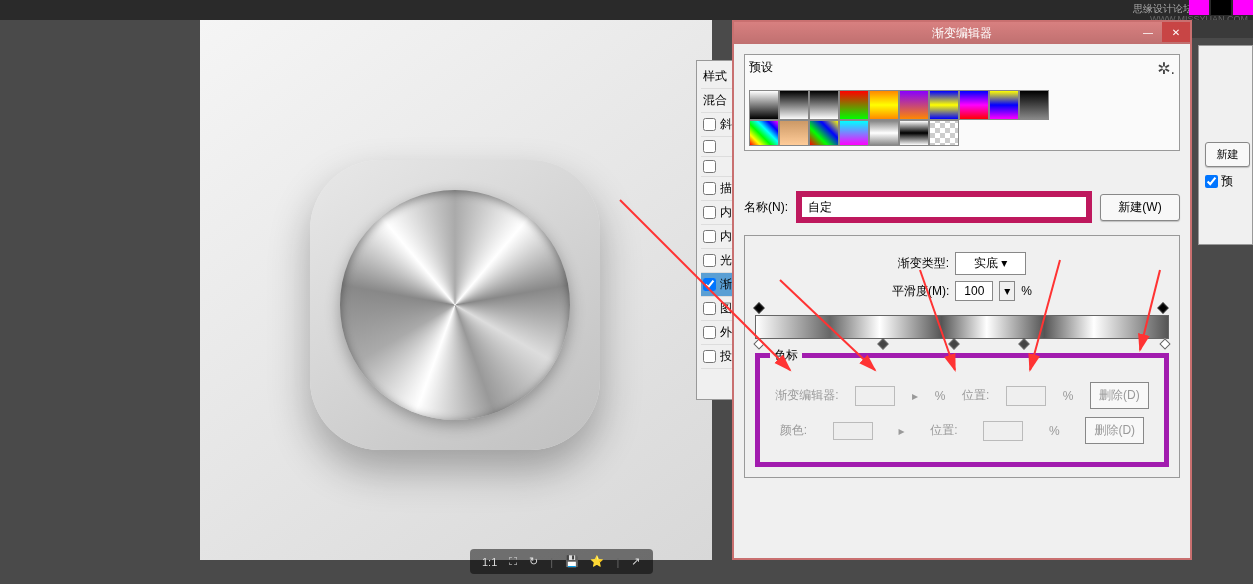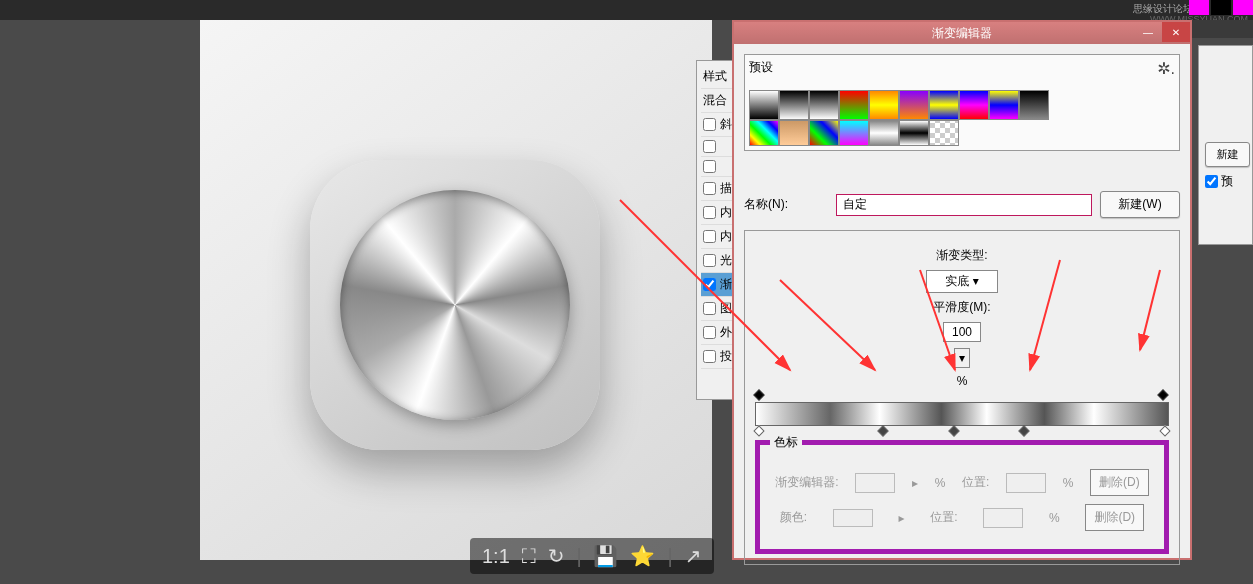--- a/index.html
+++ b/index.html
@@ -35,24 +35,24 @@
     .preset-grid { display: flex; flex-wrap: wrap; gap: 0; }
     .preset-sw { width: 30px; height: 30px; border: 1px solid #888; }
     .preset-row2 .preset-sw { height: 26px; }
     .gear { font-size: 16px; color: #444; }
     
     .btn-col { display: flex; flex-direction: column; gap: 8px; width: 90px; }
     .ps-btn { border: 1px solid #888; background: #f8f8f8; padding: 4px 8px; text-align: center; cursor: pointer; }
     .ps-btn.rounded { border-radius: 3px; box-shadow: 0 1px 1px rgba(0,0,0,0.2); }
     
     .name-row { margin-top: 40px; display: flex; align-items: center; gap: 8px; }
-    .name-input { flex: 1; border: 1px solid #be185d; padding: 3px 6px; background: #fff; margin-left: 40px; }
+    .name-input { flex: 1; border: 6px solid #be185d; padding: 3px 6px; background: #fff; }
     
     .grad-edit-box { margin-top: 12px; border: 1px solid #999; padding: 10px; }
-    .row { display: flex; align-items: center; gap: 6px; margin: 6px 0; flex-direction: column; }
+    .row { display: flex; align-items: center; gap: 6px; margin: 6px 0; }
     .row.center { justify-content: center; }
     .sel { border: 1px solid #888; padding: 2px 18px; background: #fff; }
     .num-input { width: 38px; border: 1px solid #888; padding: 2px; text-align: center; }
     
     .grad-bar-area { margin: 14px 0 8px; position: relative; }
     .grad-bar { height: 24px; border: 1px solid #666; background: linear-gradient(90deg, #fff 0%, #666 18%, #fff 30%, #555 45%, #fff 56%, #555 70%, #fff 82%, #555 100%); }
     .stop { position: absolute; width: 10px; height: 12px; }
     .stop.top { top: -11px; }
     .stop.bottom { bottom: -13px; }
     .stop-diamond { width: 8px; height: 8px; border: 1px solid #333; transform: rotate(45deg); background: #000; }
@@ -66,21 +66,21 @@
     .stop-row { display: flex; align-items: center; gap: 6px; margin: 8px 0; justify-content: space-around; }
     .disabled { color: #999; }
     .small-input { width: 40px; border: 1px solid #bbb; padding: 2px; }
     .color-sw { width: 40px; height: 18px; border: 1px solid #bbb; background: #eee; }
     
     .right-panel { position: absolute; top: 45px; right: 0; width: 55px; height: 200px; background: #f0f0f0; border: 1px solid #999; padding: 6px; }
     .right-panel .ps-btn { width: 45px; margin-bottom: 6px; font-size: 11px; }
     .cb-row { display: flex; align-items: center; gap: 3px; margin-top: 6px; }
     
     .bottom-toolbar { position: absolute; bottom: 10px; left: 470px; display: flex; gap: 12px; background: rgba(0,0,0,0.5); padding: 6px 12px; border-radius: 4px; align-items: center; }
-    .bt-item { color: #ddd; font-size: 20px; cursor: pointer; text-align: right; }
+    .bt-item { color: #ddd; font-size: 11px; cursor: pointer; text-align: right; }
     
     svg.arrows-overlay { position: absolute; top: 0; left: 0; width: 100%; height: 100%; pointer-events: none; z-index: 100; }
   </style>
 </head>
 <body>
 
 <div class="top-bar"></div>
 <div class="watermark">思缘设计论坛</div>
 <div class="watermark2">WWW.MISSYUAN.COM</div>
 <div class="top-right">

